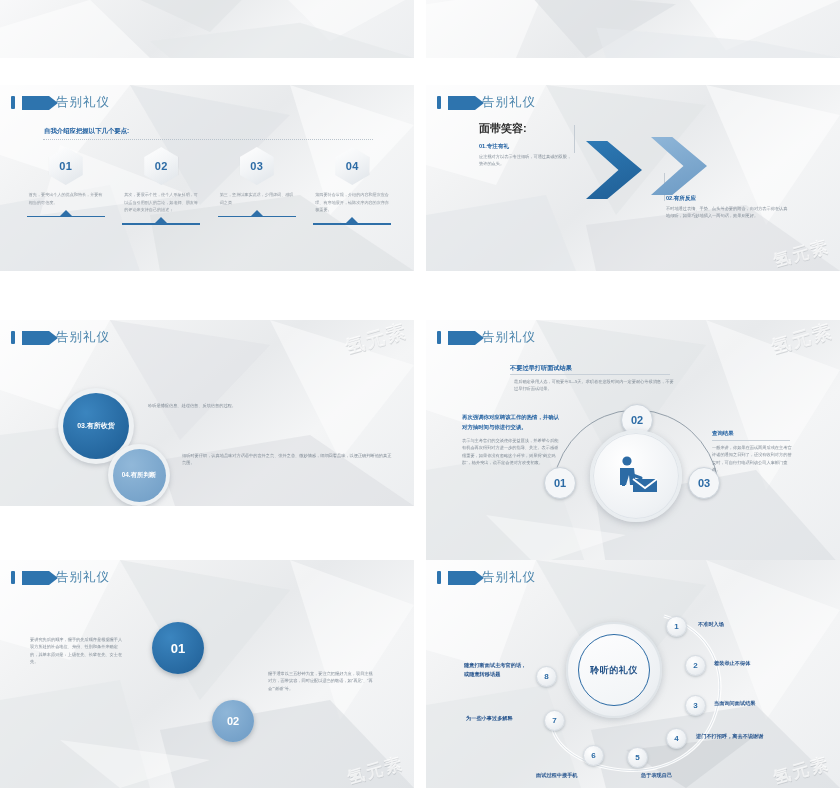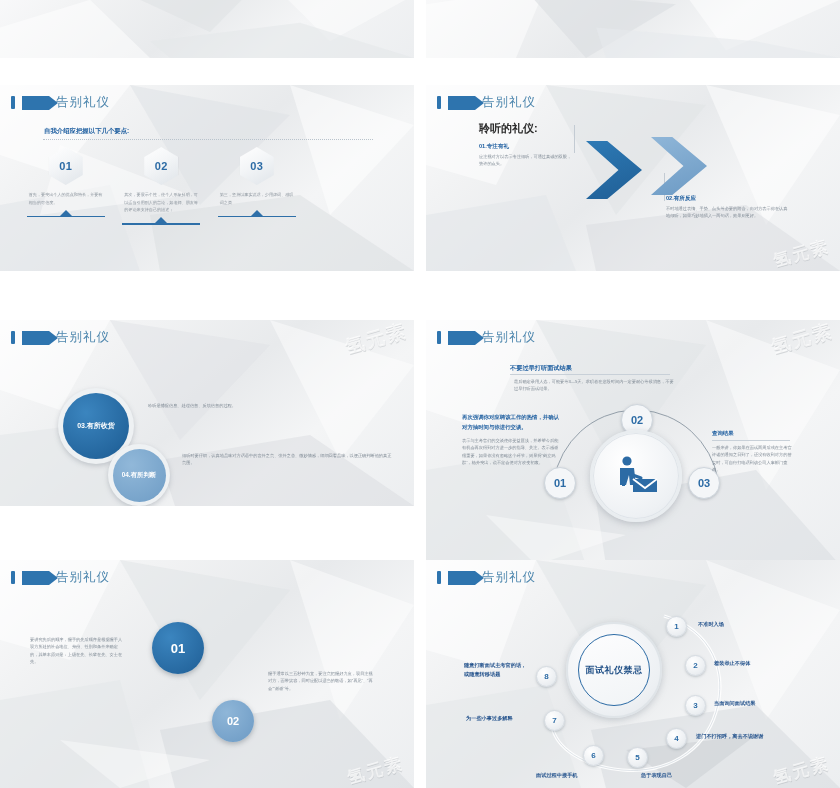--- a/index.html
+++ b/index.html
@@ -220,39 +220,46 @@
         <div class="hex-txt">其次，要展示个性，使个人形象鲜明，可以适当引用别人的言论，如老师、朋友等的评论来支持自己的描述；</div>
         <div class="hex-line"></div>
       </div>
       <div class="hex-col">
         <div class="hex">
             <b>03</b>
           </div>
         <div class="hex-txt">第三，坚持以事实说话，少用虚词、感叹词之类</div>
         <div class="hex-line"></div>
       </div>
+      <div class="hex-col">
+        <div class="hex">
+            <b>04</b>
+          </div>
+        <div class="hex-txt">第四要符合常规，介绍的内容和层次应合理、有序地展开，铺陈次序内容的次序亦极重要。</div>
+        <div class="hex-line"></div>
+      </div>
     </div>
   </div>
 
   <div class="slide" style="left:426px;top:85px;">
     <div class="poly">
       <svg viewBox="0 0 414 186" preserveAspectRatio="none">
         <polygon points="0,0 120,0 70,100 0,80" fill="#ffffff" opacity=".5"></polygon>
         <polygon points="120,0 280,20 190,130" fill="#e0e3e6" opacity=".55"></polygon>
         <polygon points="280,0 414,30 340,140" fill="#ffffff" opacity=".5"></polygon>
         <polygon points="0,130 120,110 150,186 0,186" fill="#e3e6e9" opacity=".6"></polygon>
         <polygon points="160,140 320,120 414,186 170,186" fill="#d9dce0" opacity=".5"></polygon>
       </svg>
     </div>
     <div class="hdr">
       <div class="hdr-bar"></div>
       <div class="hdr-arrow"></div>
       <div class="hdr-title">告别礼仪</div>
     </div>
-    <div class="s4-title">聆听的礼仪:</div>
+    <div class="s4-title">面带笑容:</div>
     <div class="leader" style="left:148px;top:40px;height:28px;"></div>
     <div class="leader" style="left:238px;top:88px;height:28px;"></div>
     <div class="s4-b1 blue-h">01.专注有礼</div>
     <div class="s4-b1p body-txt">应注视对方以表示专注倾听，可通过真诚的双眼，赞许的点头。</div>
     <div class="chev d"></div>
     <div class="chev l"></div>
     <div class="s4-b2 blue-h">02.有所反应</div>
     <div class="s4-b2p body-txt">不时地通过表情、手势、点头等必要的附合，向对方表示你在认真地倾听，如果巧妙地插入一两句话，效果则更好。</div>
     <div class="wm low">氢元素</div>
   </div>
@@ -389,21 +396,21 @@
     </div>
     <div class="wm low">氢元素</div>
 
     <svg style="position:absolute;left:90px;top:48px;width:230px;height:170px;">
       <path d="M148,8 C196,22 212,64 200,104 C188,144 150,166 106,162 C66,158 40,140 36,118" fill="none" stroke="#ffffff" stroke-width="3.2" opacity=".9"></path>
       <path d="M148,8 C196,22 212,64 200,104 C188,144 150,166 106,162 C66,158 40,140 36,118" fill="none" stroke="#d7dde3" stroke-width=".8"></path>
     </svg>
 
     <div class="s8-core">
       <div class="s8-core-in">
-        <span>面试礼仪禁忌</span>
+        <span>聆听的礼仪</span>
       </div>
     </div>
 
     <div class="nd" style="left:240px;top:56px;">
       <span>1</span>
     </div>
     <div class="nl" style="left:272px;top:61px;">不准时入场</div>
 
     <div class="nd" style="left:259px;top:95px;">
       <span>2</span>

